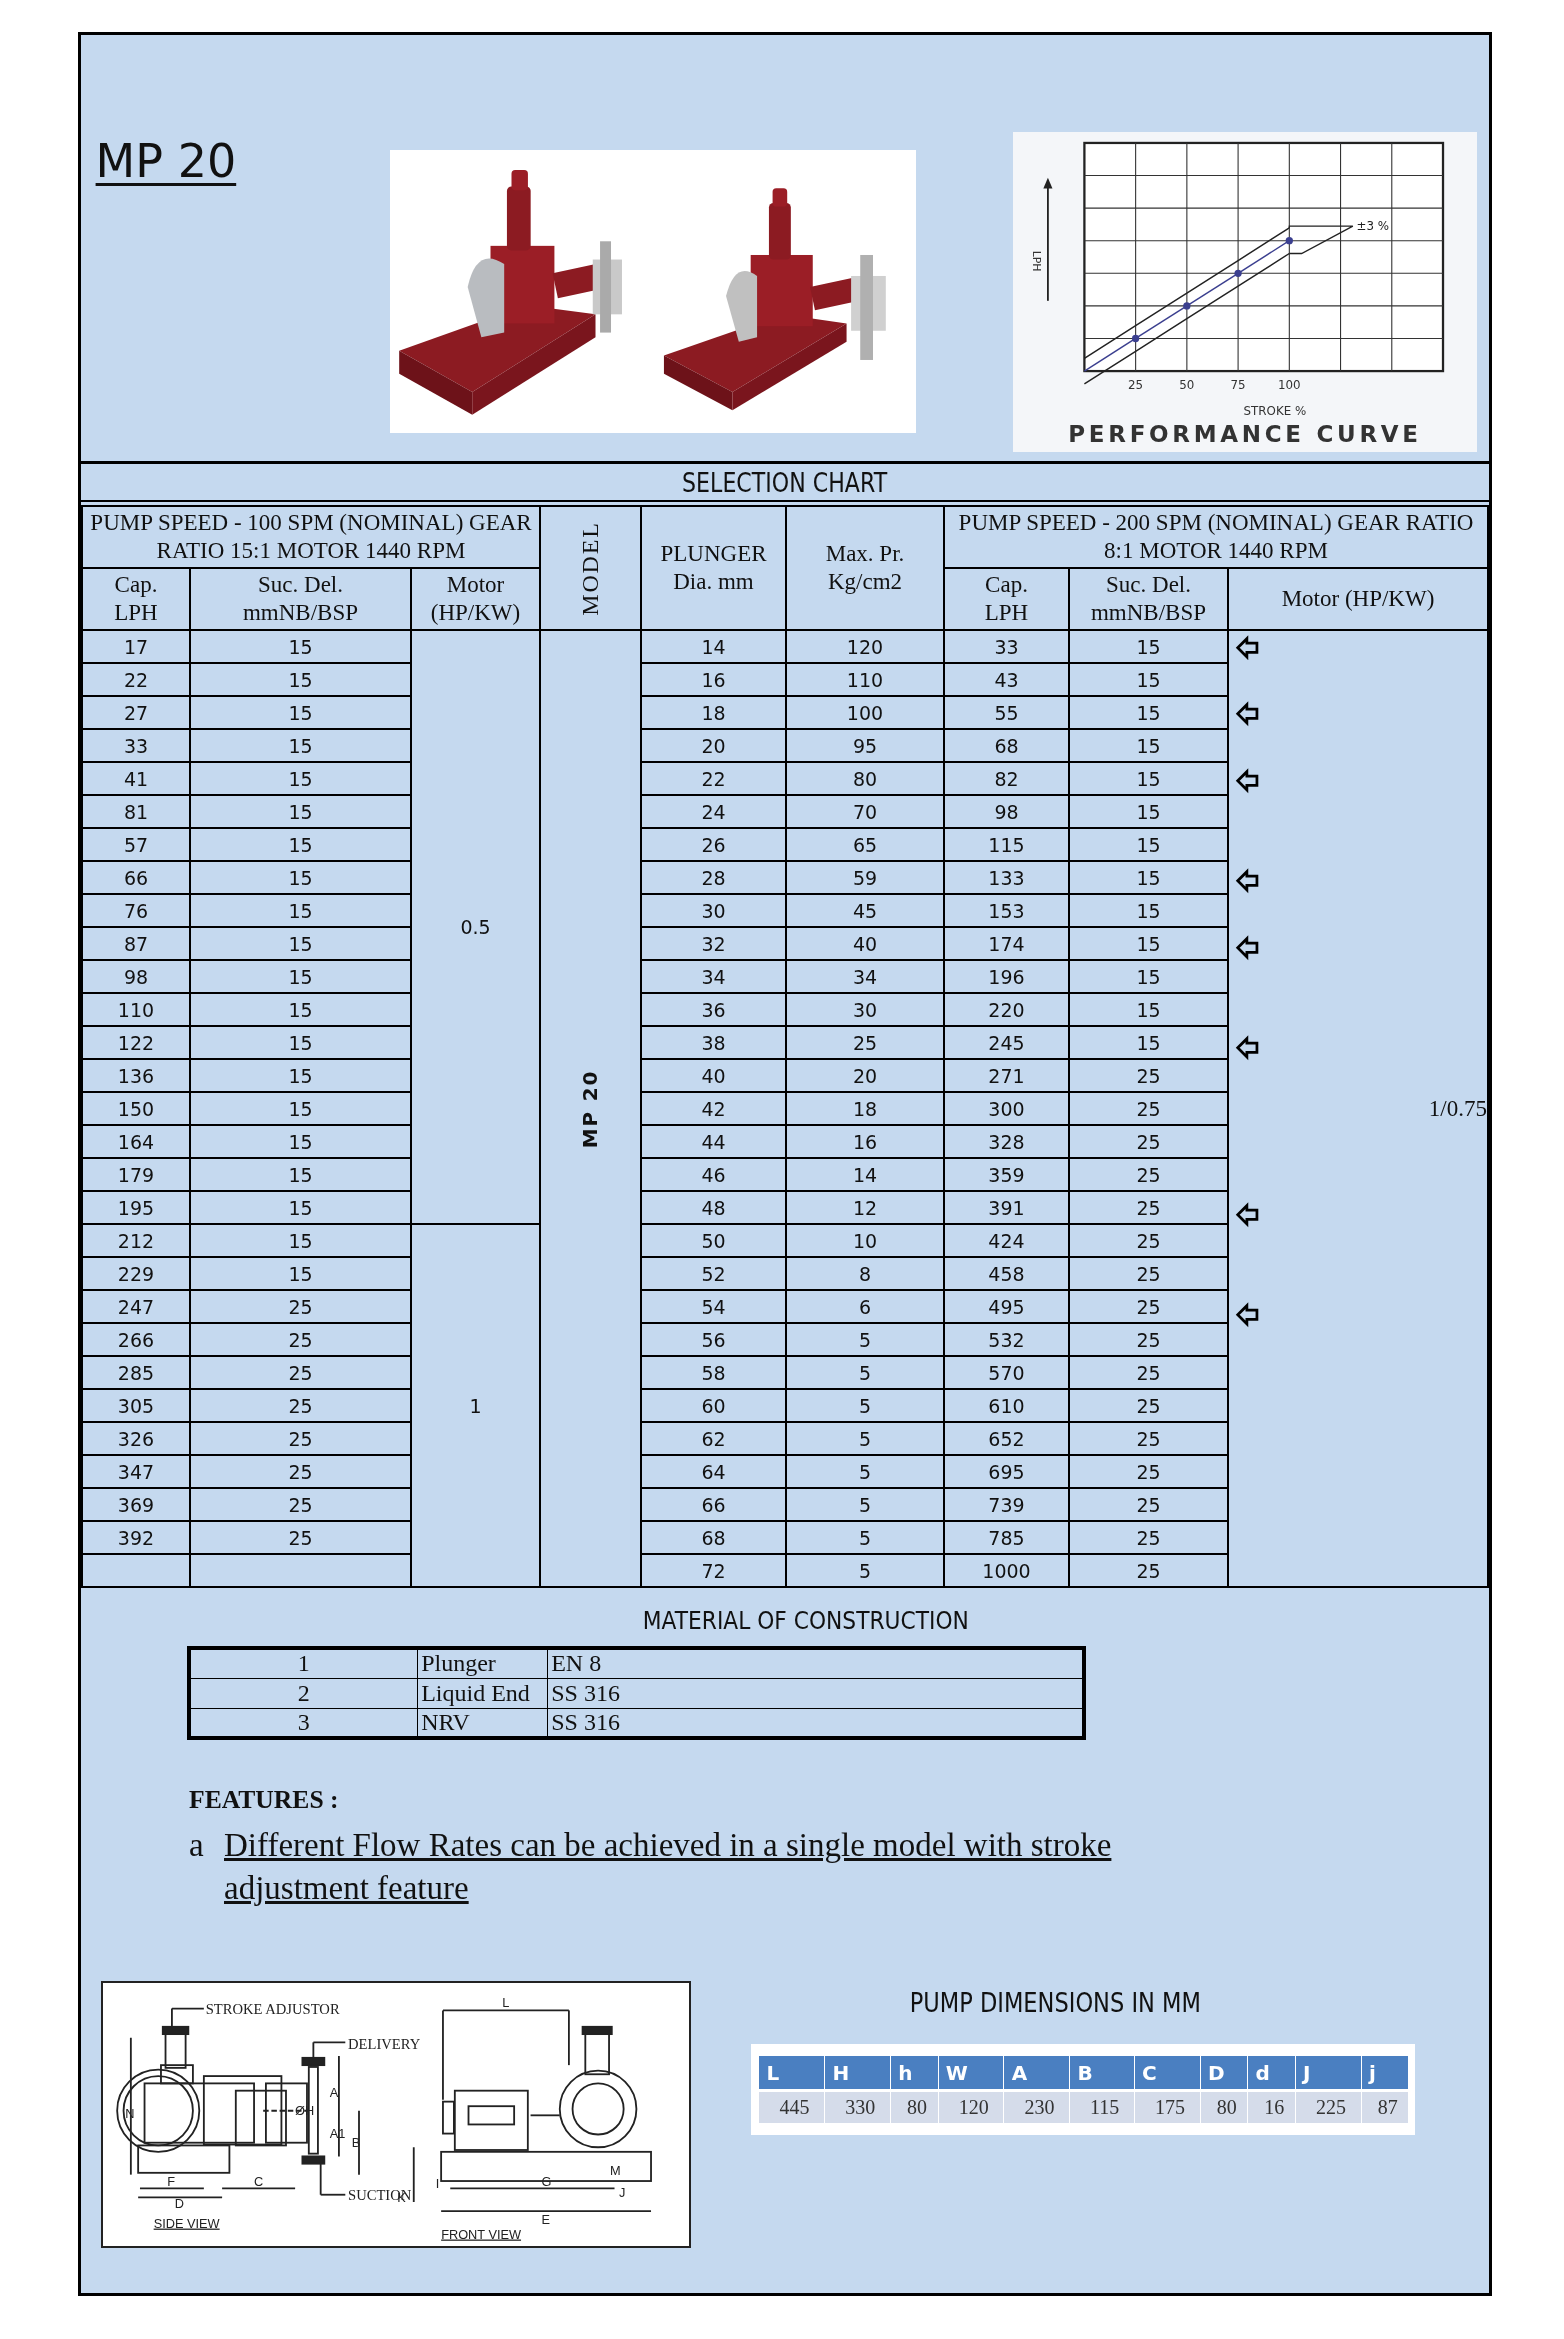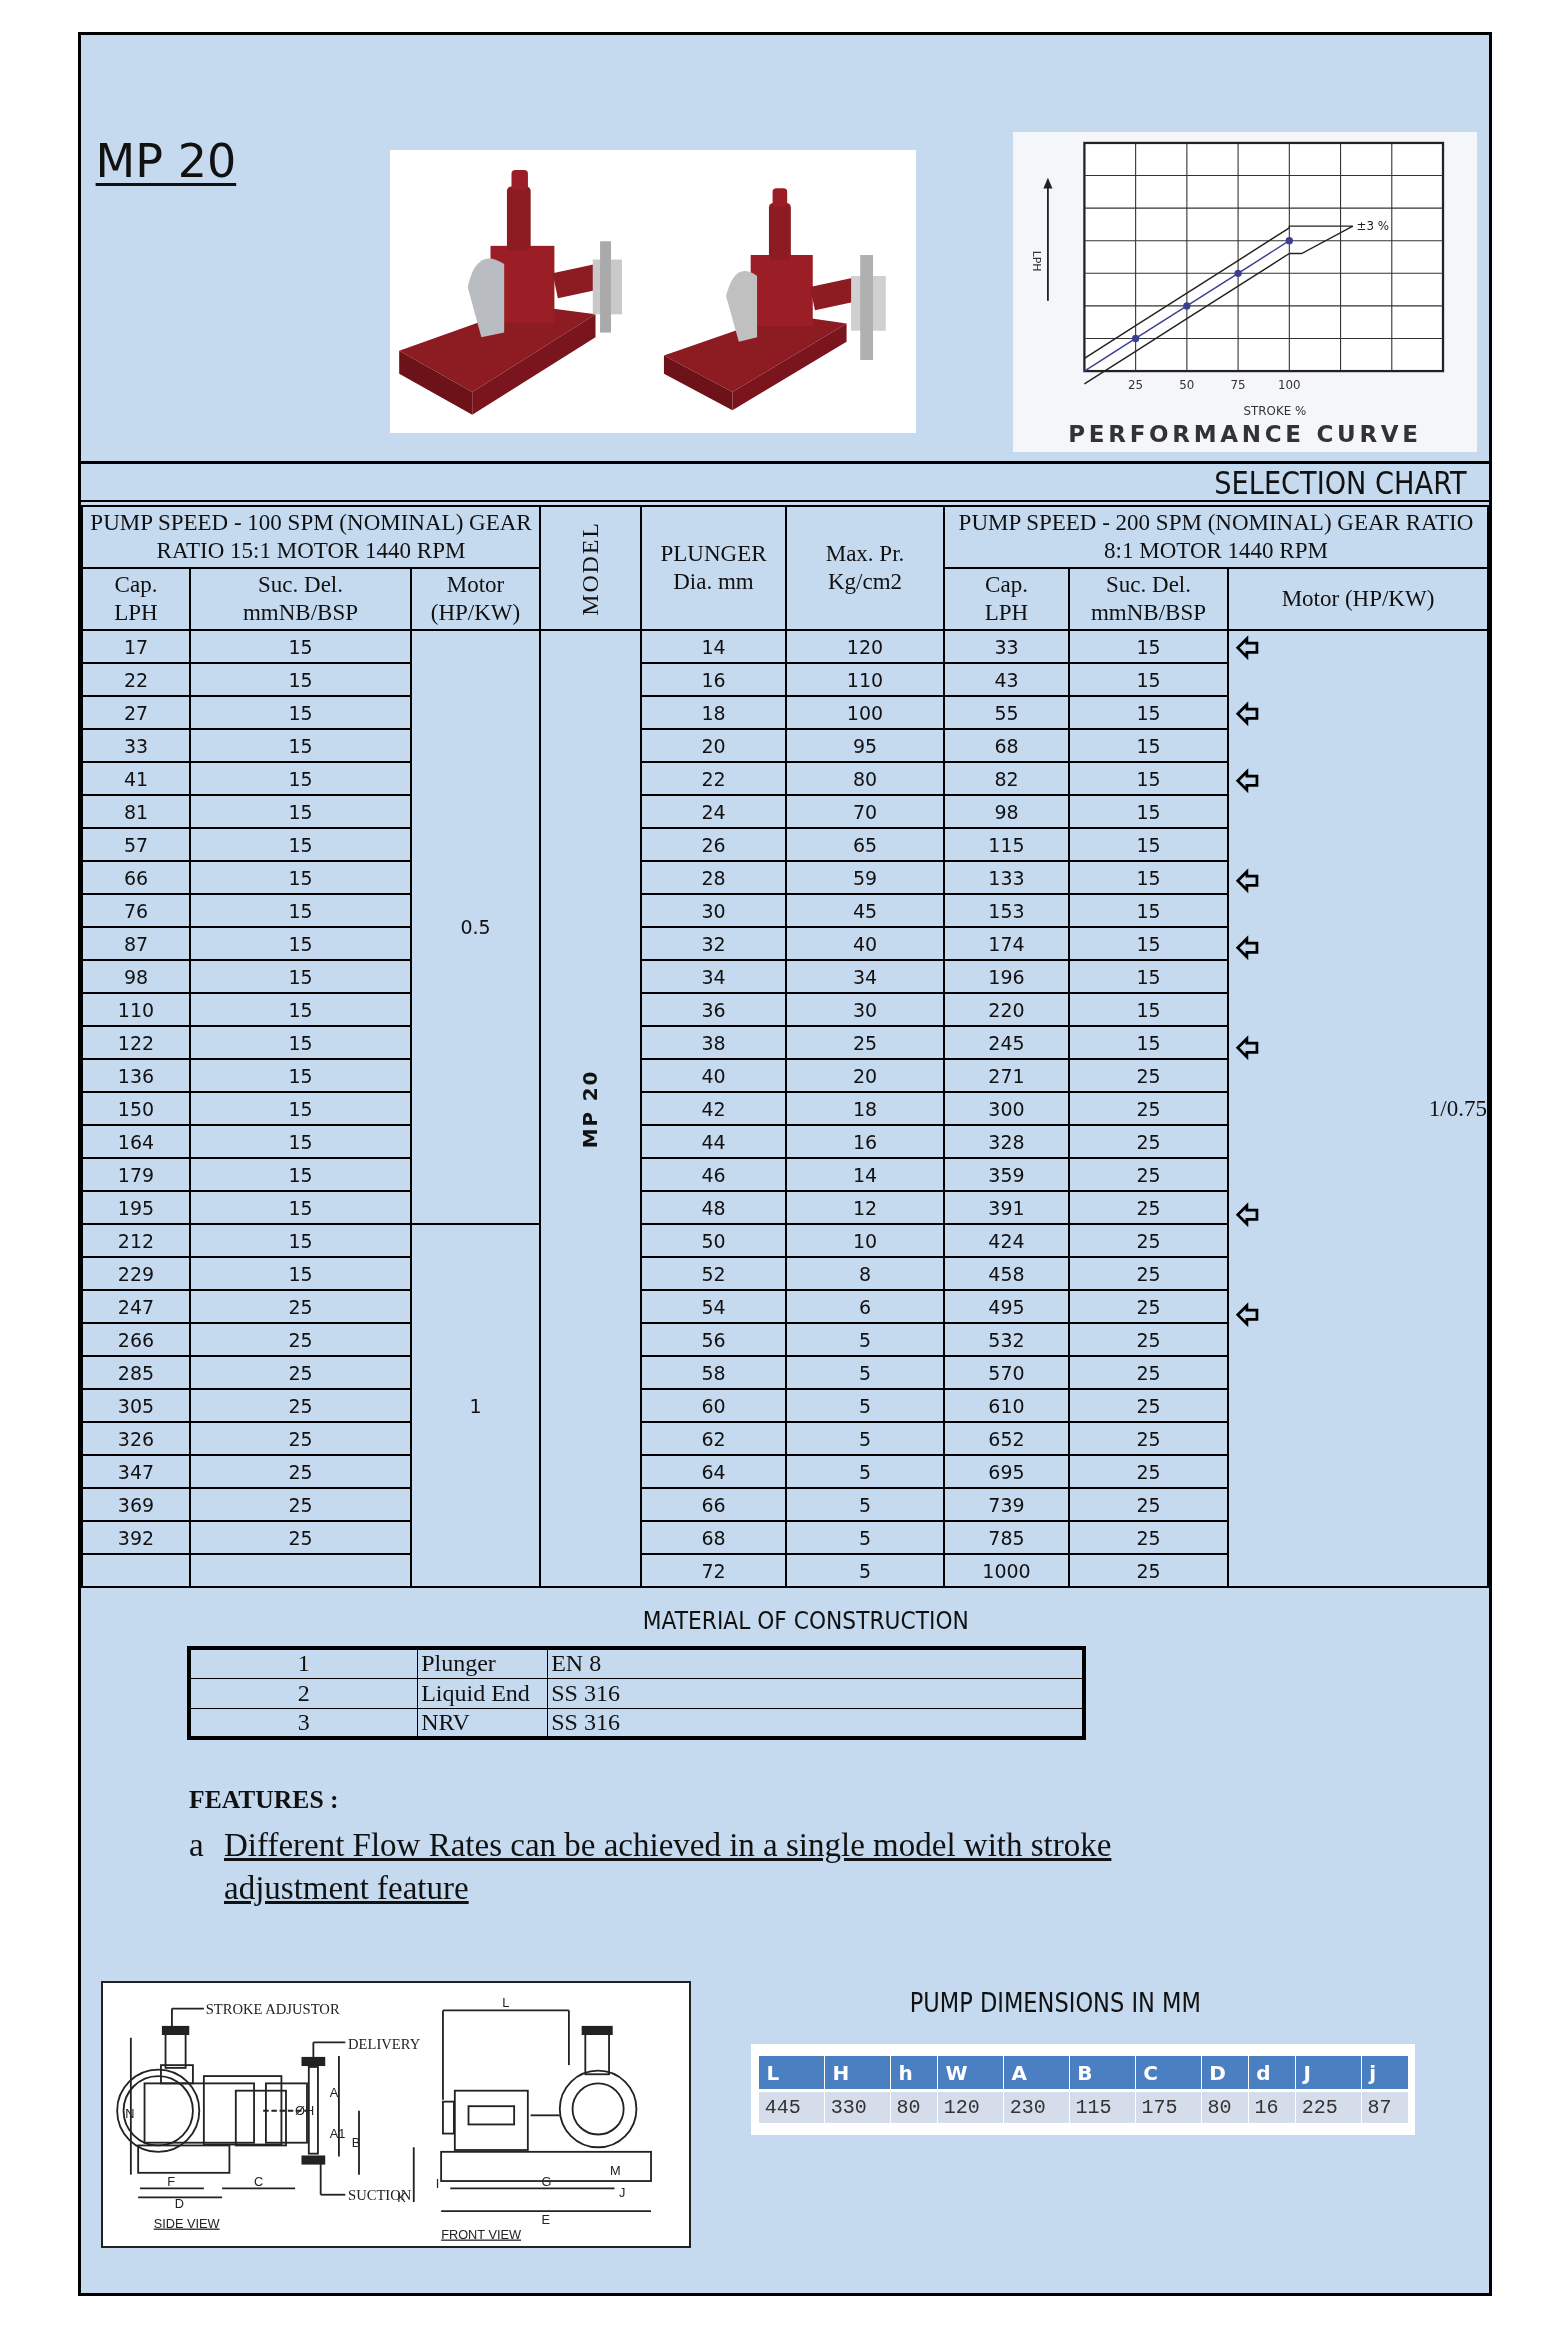--- a/index.html
+++ b/index.html
@@ -33,21 +33,21 @@
   
   .perf { left: 932px; top: 97px; width: 464px; height: 320px; background: #f4f6f9; }
   .perf svg { position: absolute; left: 0; top: 0; }
   .perf-label { position: absolute; left: 0; width: 100%; bottom: 5.5px; text-align: center;
                 font-size: 23px; font-weight: bold; letter-spacing: 3.7px; color: #333;
                 font-family: "DejaVu Sans", sans-serif; }
 
   .top-divider { left: 0; top: 426px; width: 100%; height: 2.7px; background: #000; }
 
   
-  .sel-title { left: 0; top: 429px; width: 100%; height: 38px; text-align: right; font-size: 32px;
+  .sel-title { left: 0; top: 429px; width: 100%; height: 38px; text-align: center; font-size: 26px;
                line-height: 38px; border-bottom: 2.7px solid #000; font-family: "DejaVu Sans", sans-serif;
                transform-origin: center; }
   .sel-title span { display: inline-block; transform: scaleX(0.85); }
 
   table.sel { position: absolute; left: 0; top: 470px; border-collapse: collapse; table-layout: fixed; }
   table.sel td { border: 2.3px solid #000; text-align: center; vertical-align: middle;
                  font-size: 19px; height: 33px; padding: 0; font-family: "DejaVu Sans", sans-serif; }
   table.sel td.hdr { font-family: "Liberation Serif", serif; font-size: 23px; line-height: 28px; height: auto; }
   table.sel td.vt { font-family: "Liberation Serif", serif; font-size: 24px; letter-spacing: 1.8px; }
   .vtext { display: inline-block; transform: rotate(-90deg); white-space: nowrap; }
@@ -73,22 +73,22 @@
   .drawing { left: 20px; top: 1946px; width: 590px; height: 267px; background: #fff; border: 2.7px solid #222; }
 
   
   .dim-title { left: 673px; top: 1952px; width: 603px; text-align: center; font-size: 26.5px;
                font-family: "DejaVu Sans", sans-serif; }
   .dim-title span { display: inline-block; transform: scaleX(0.85); }
   .dim-box { left: 670px; top: 2009px; width: 664px; height: 91px; background: #fff; }
   table.dim { position: absolute; left: 7.3px; top: 9.1px; width: 651px; border-collapse: separate; border-spacing: 1.8px 3.7px; }
   table.dim th { background: #4a7fc1; color: #fff; font-weight: bold; text-align: left; padding-left: 7.3px;
                  height: 33px; font-size: 20px; font-family: "DejaVu Sans", sans-serif; }
-  table.dim td { background: #d5dcea; color: #333; text-align: left; padding-left: 5.5px; height: 31px;
-                 font-size: 20px; font-family: Liberation Mono, monospace; }
+  table.dim td { background: #d5dcea; color: #333; text-align: center; padding-left: 5.5px; height: 31px;
+                 font-size: 20px; font-family: Liberation Serif, serif; }
 </style>
 </head>
 <body>
 
 <div class="sheet">
 
 
   <div class="abs model-name">MP 20</div>
 
   <div class="abs photo">

